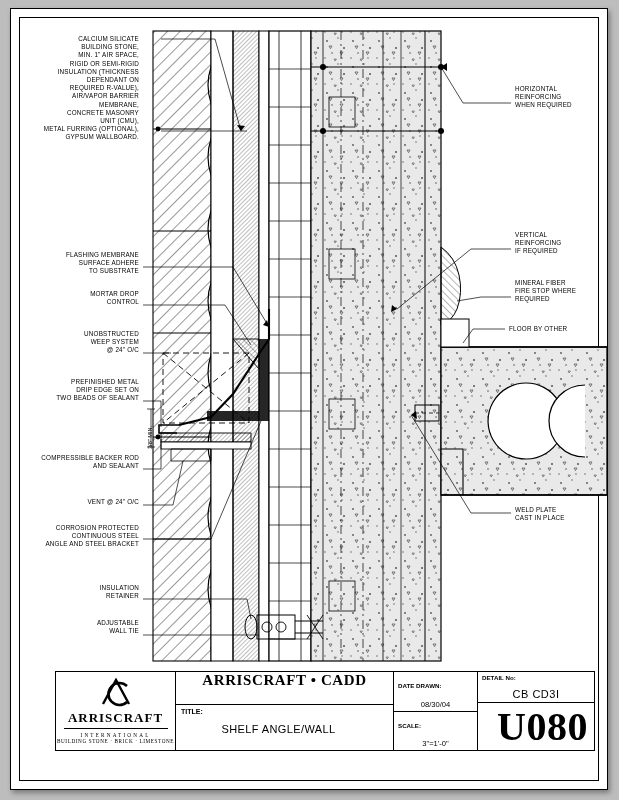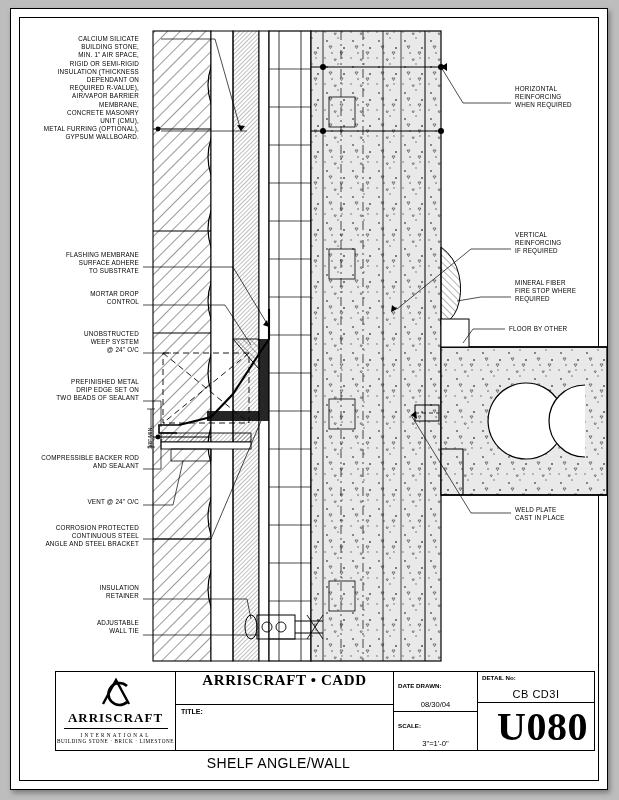--- a/index.html
+++ b/index.html
@@ -127,23 +127,22 @@
     position: absolute;
     left: 5px; top: 3px;
     font-size: 7px;
     font-weight: bold;
   }
   .tb-title-value {
     position: absolute;
     left: 0; right: 12px;
     top: 18px;
     text-align: center;
-    font-size: 14px;
+    font-size: 11px;
     letter-spacing: 0.4px;
-    margin-top: 32px;
   }
   .tb-meta {
     width: 84px;
     display: flex;
     flex-direction: column;
     border-right: 1.4px solid #000;
     box-sizing: border-box;
   }
   .tb-meta .cell {
     flex: 1;

